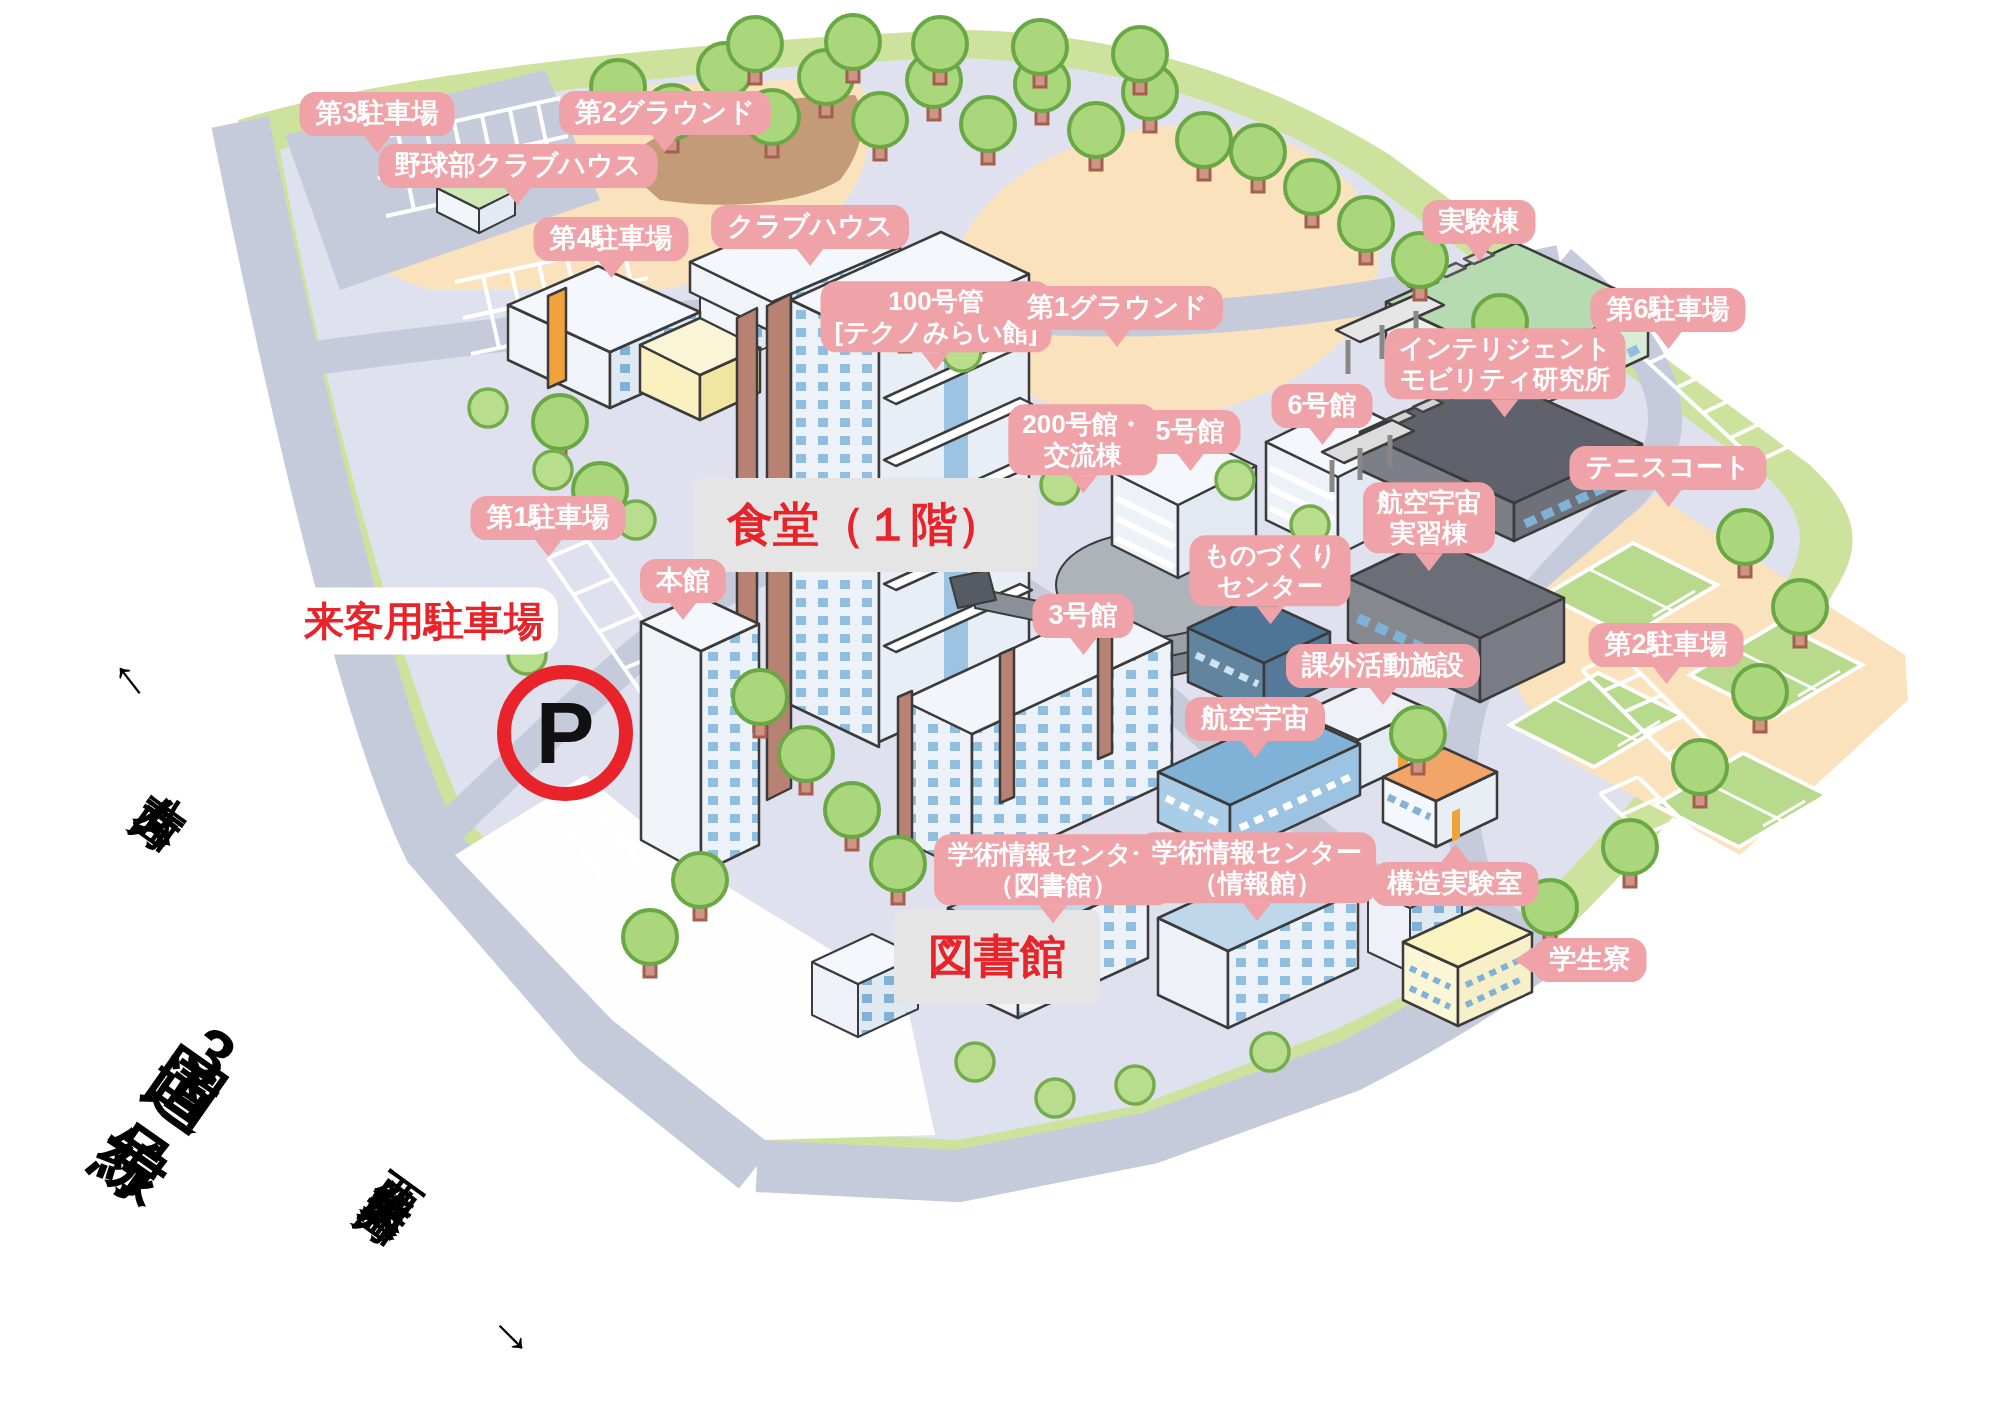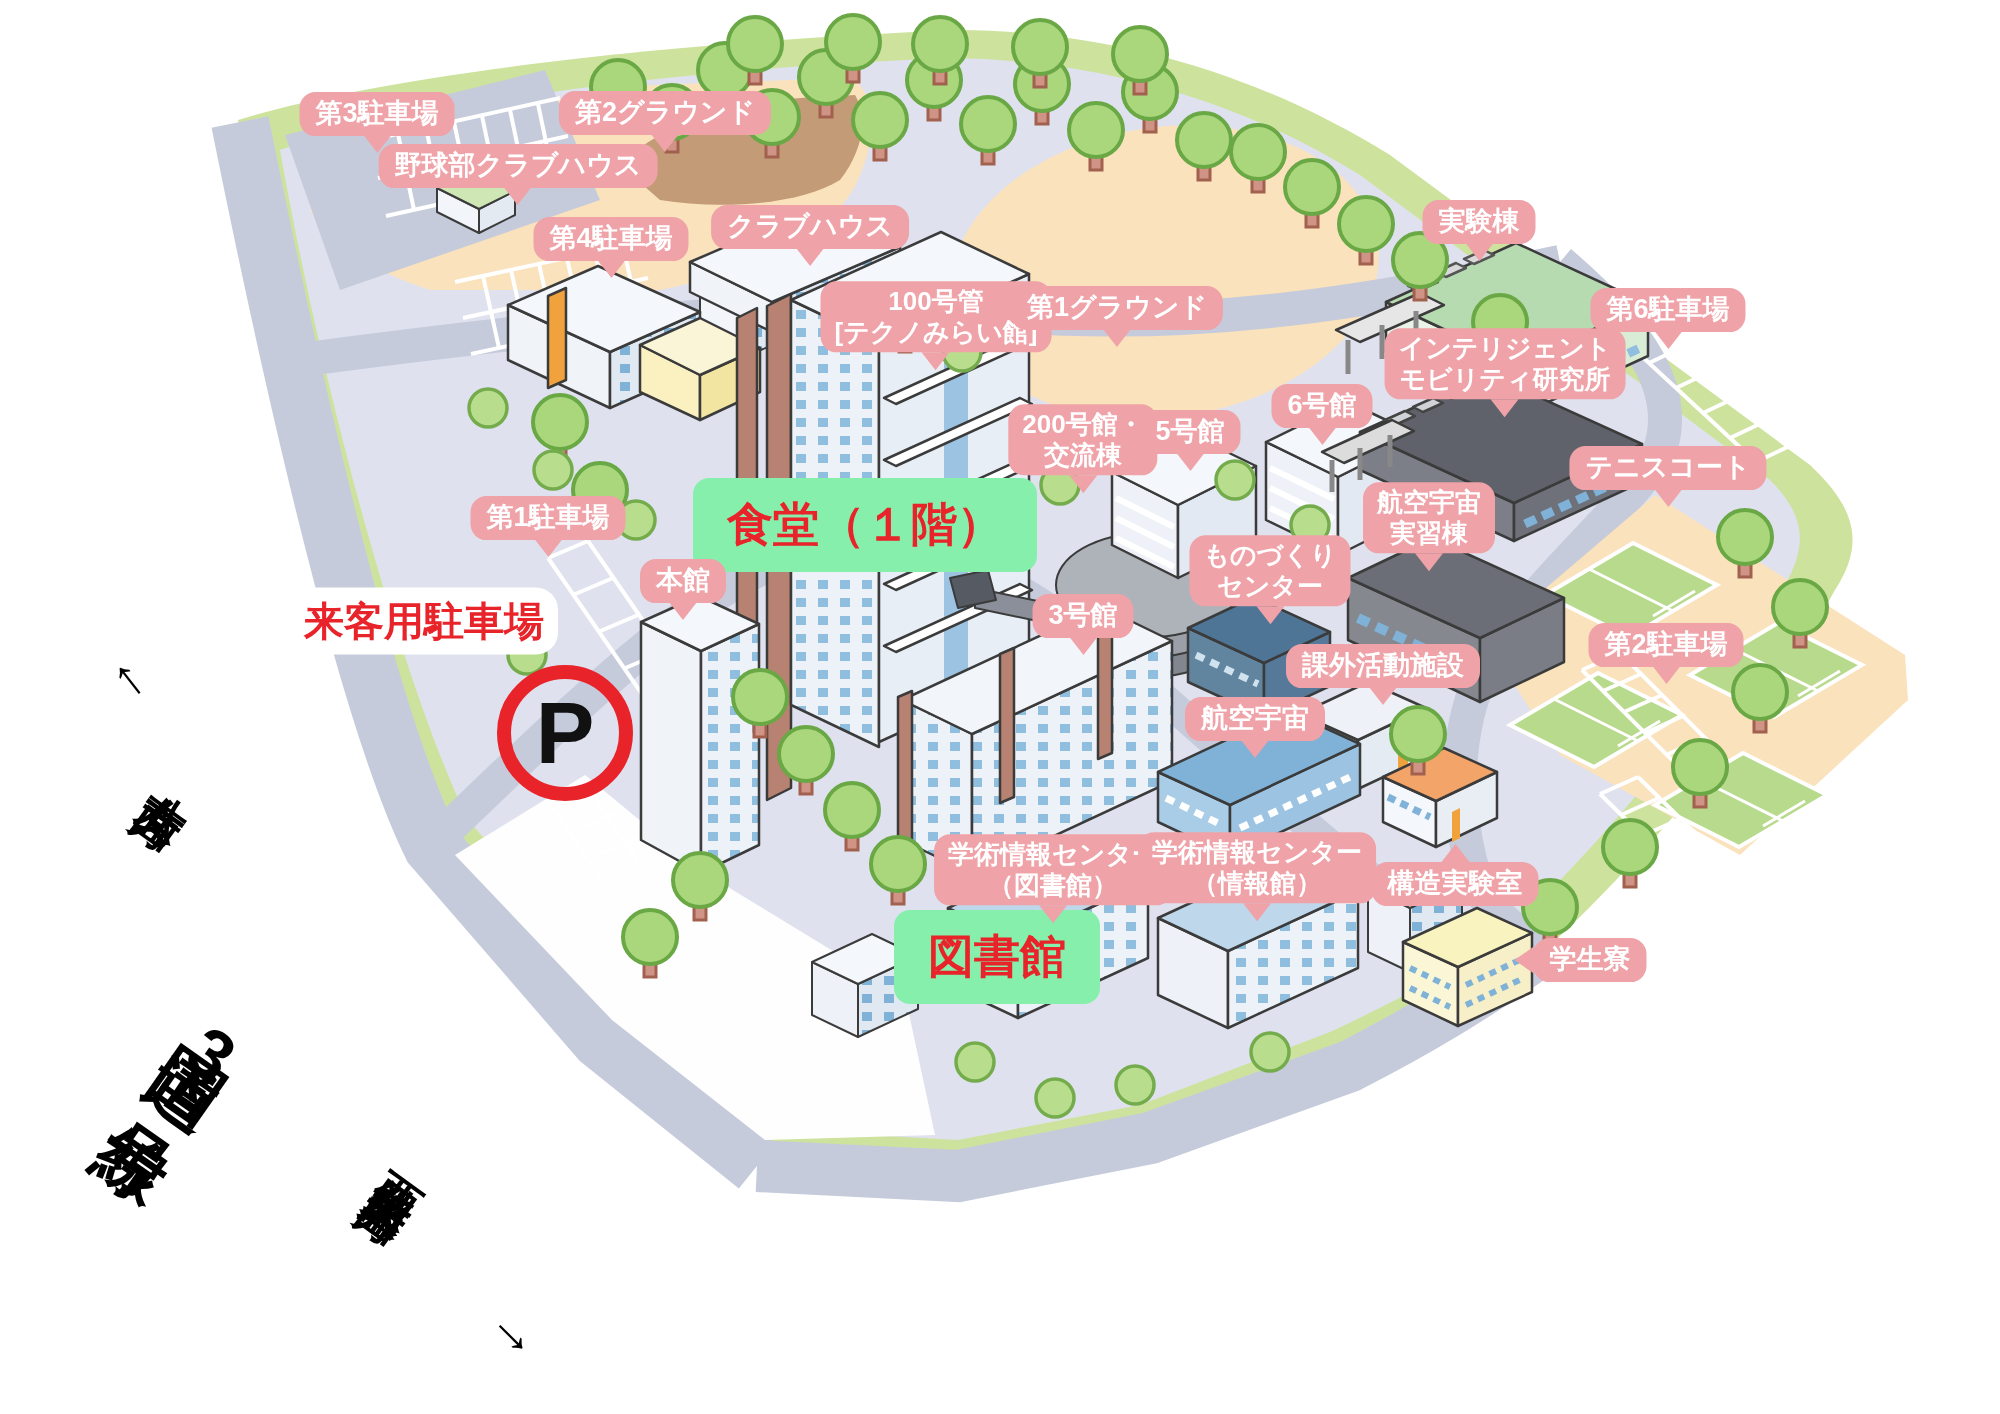--- a/index.html
+++ b/index.html
@@ -14,21 +14,21 @@
           font-size:27px;line-height:1.18;white-space:nowrap;z-index:30;margin-left:21px;}
   .plabel span{display:block;}
   .plabel.two{font-size:26px;padding:5px 14px;}
   .plabel::after{content:"";position:absolute;left:50%;top:99%;transform:translateX(-50%);
           border:14px solid transparent;border-top:18px solid #EFA2A7;border-bottom:none;}
   .plabel.t-up::after{top:auto;bottom:99%;border:14px solid transparent;
           border-bottom:18px solid #EFA2A7;border-top:none;}
   .plabel.t-left::after{left:auto;top:50%;right:99%;transform:translateY(-50%);
           border:14px solid transparent;border-right:20px solid #EFA2A7;border-left:none;border-top-color:transparent;}
   
-  .wbubble{position:absolute;transform:translate(-50%,-50%);background:#86efac;border-radius:16px;
+  .wbubble{position:absolute;transform:translate(-50%,-50%);background:#e5e5e5;border-radius:8px;
           color:#E8232A;font-weight:bold;white-space:nowrap;z-index:20;padding:16px 34px;}
   .redtext{position:absolute;transform:translate(-50%,-50%);color:#E8232A;font-weight:bold;
           white-space:nowrap;z-index:20;background:#fff;border-radius:22px;padding:6px 14px;}
   
   .pmark{position:absolute;left:565px;top:733px;transform:translate(-50%,-50%);width:108px;height:108px;
           border:14px solid #E8232A;border-radius:50%;display:flex;align-items:center;justify-content:center;
           z-index:25;}
   .pmark span{color:#111;font-weight:900;font-size:88px;line-height:1;font-family:"Liberation Sans",sans-serif;}
   
   .roadtext{position:absolute;color:#000;font-weight:bold;writing-mode:vertical-rl;text-orientation:upright;

